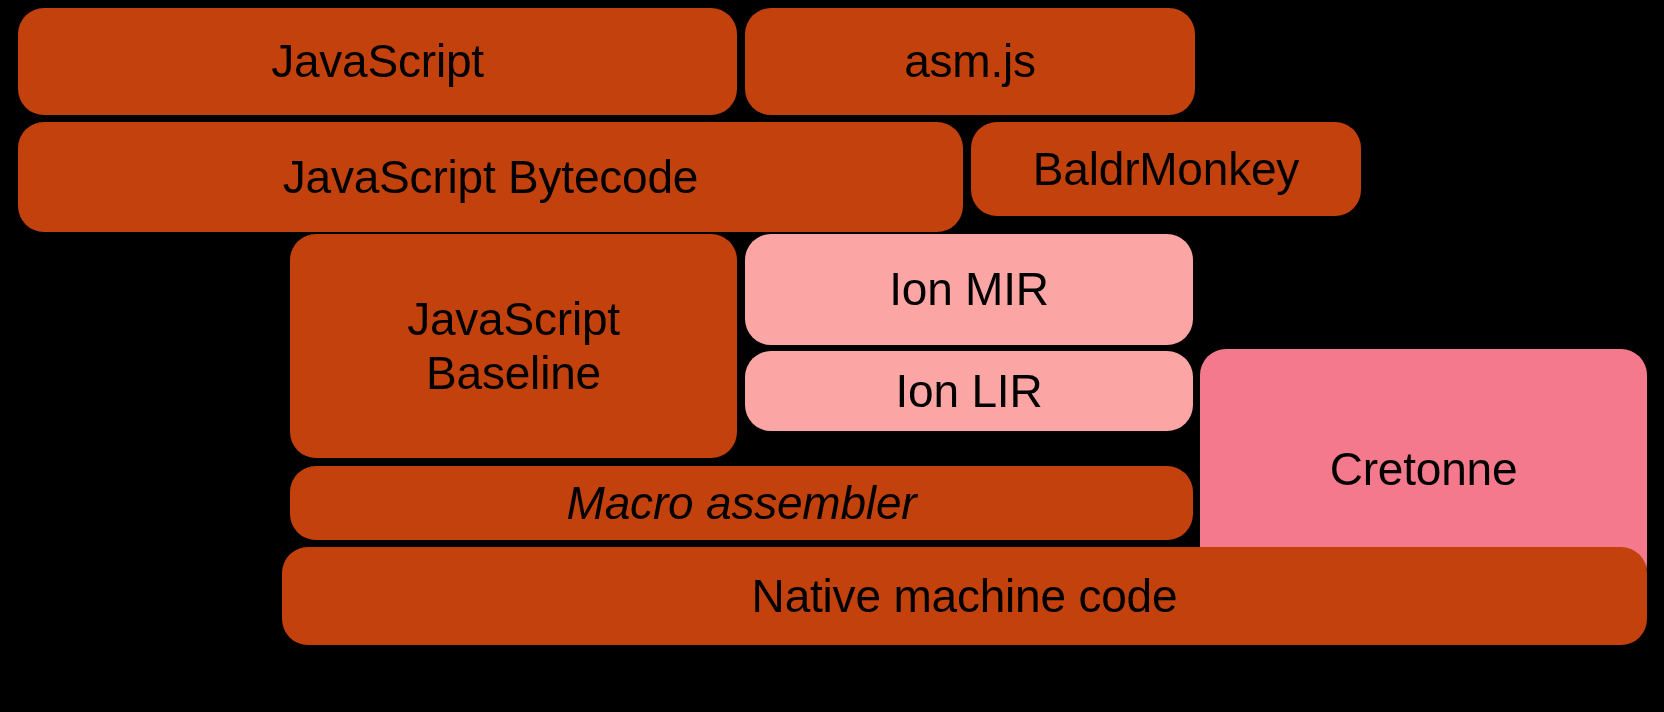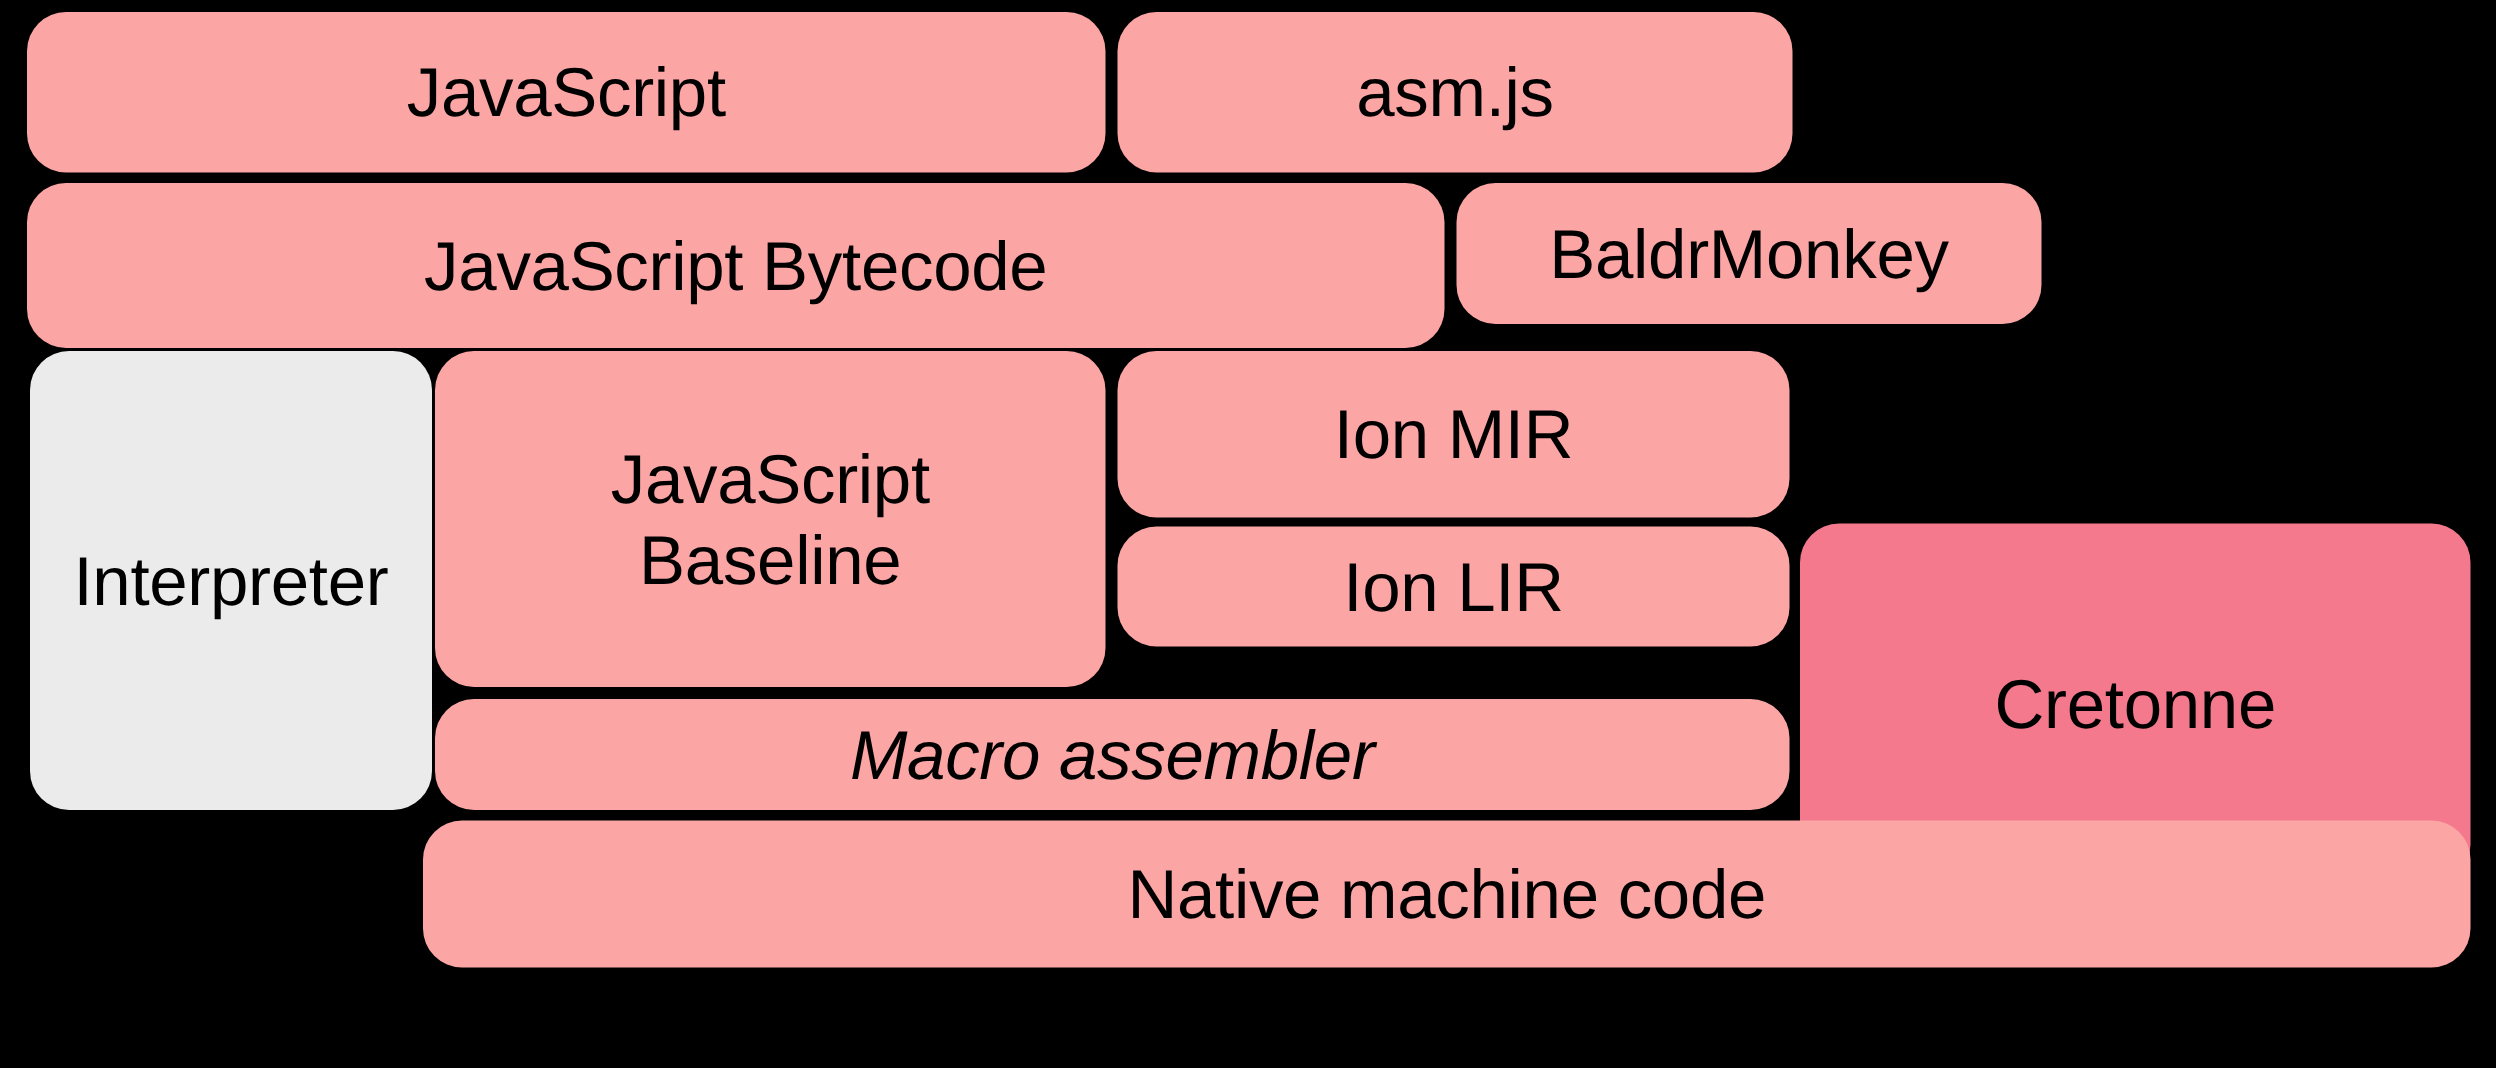--- a/index.html
+++ b/index.html
@@ -20,21 +20,21 @@
     background: #000000;
   }
   .node {
     position: absolute;
     box-sizing: border-box;
     display: flex;
     align-items: center;
     justify-content: center;
     text-align: center;
     border-radius: 26px;
-    background: #fca5a5;
+    background: #c2410c;
     color: #000000;
     font-family: "Liberation Sans", sans-serif;
     font-size: 46px;
     font-weight: 400;
     line-height: 1.18;
     letter-spacing: -0.2px;
     white-space: pre-line;
     padding: 0 8px;
   }
   .node.grey  { background: #ebebeb; }
@@ -42,21 +42,20 @@
   .node.pink  { background: #f4798d; }
 </style>
 </head>
 <body>
 
 <div id="stage">
     <div class="node " style="left: 18px; top: 8px; width: 719px; height: 107px;">JavaScript</div>
     <div class="node " style="left: 745px; top: 8px; width: 450px; height: 107px;">asm.js</div>
     <div class="node " style="left: 18px; top: 122px; width: 945px; height: 110px;">JavaScript Bytecode</div>
     <div class="node " style="left: 971px; top: 122px; width: 390px; height: 94px;">BaldrMonkey</div>
-    <div class="node grey" style="left: 20px; top: 234px; width: 268px; height: 306px;">Interpreter</div>
     <div class="node " style="left: 290px; top: 234px; width: 447px; height: 224px;">JavaScript
 Baseline</div>
     <div class="node green" style="left: 745px; top: 234px; width: 448px; height: 111px;">Ion MIR</div>
     <div class="node green" style="left: 745px; top: 351px; width: 448px; height: 80px;">Ion LIR</div>
     <div class="node pink" style="left: 1200px; top: 349px; width: 447px; height: 240px;">Cretonne</div>
     <div class="node " style="left: 290px; top: 466px; width: 903px; height: 74px; font-style: italic;">Macro assembler</div>
     <div class="node " style="left: 282px; top: 547px; width: 1365px; height: 98px; text-align: center;">Native machine code</div>
   </div>
 
 </body></html>

